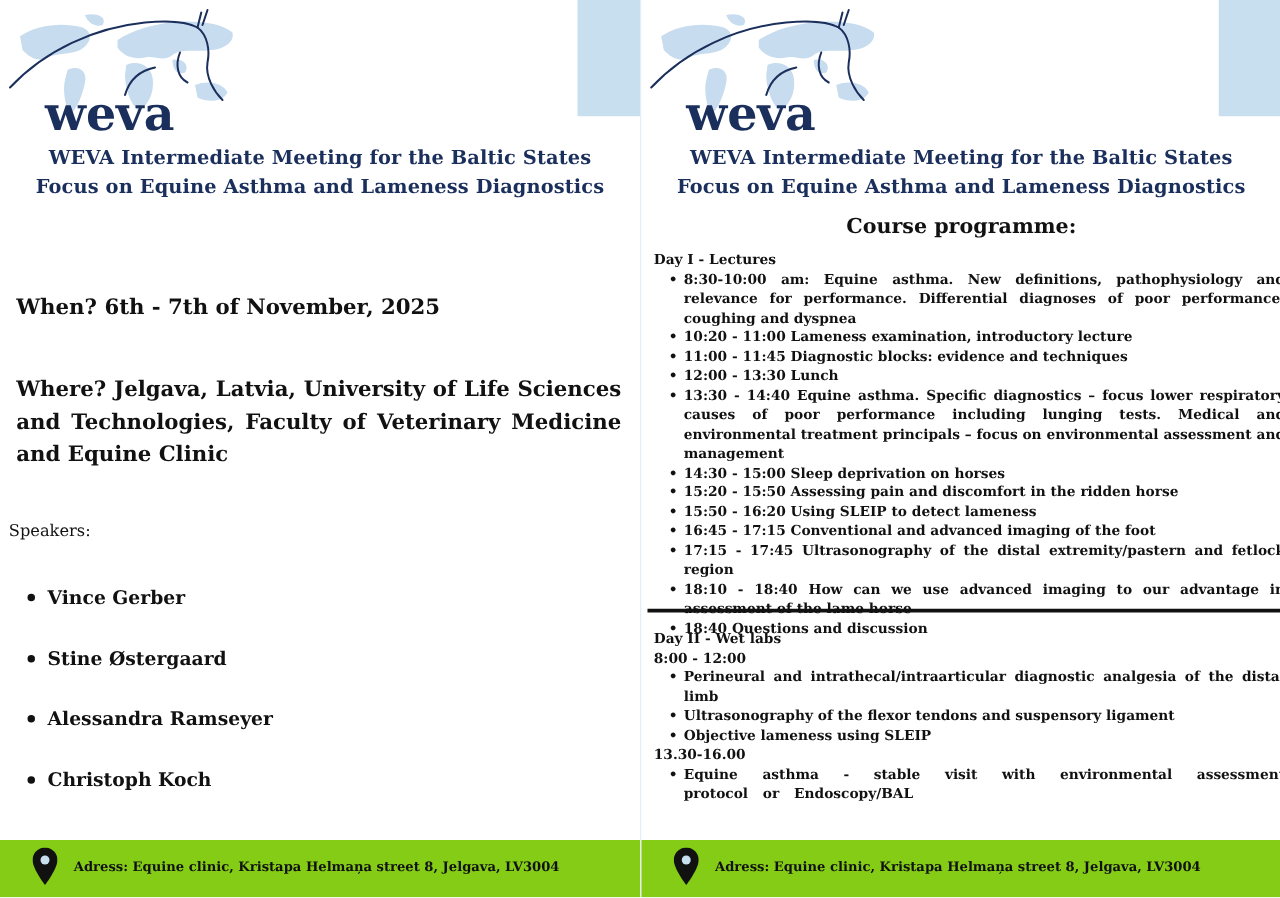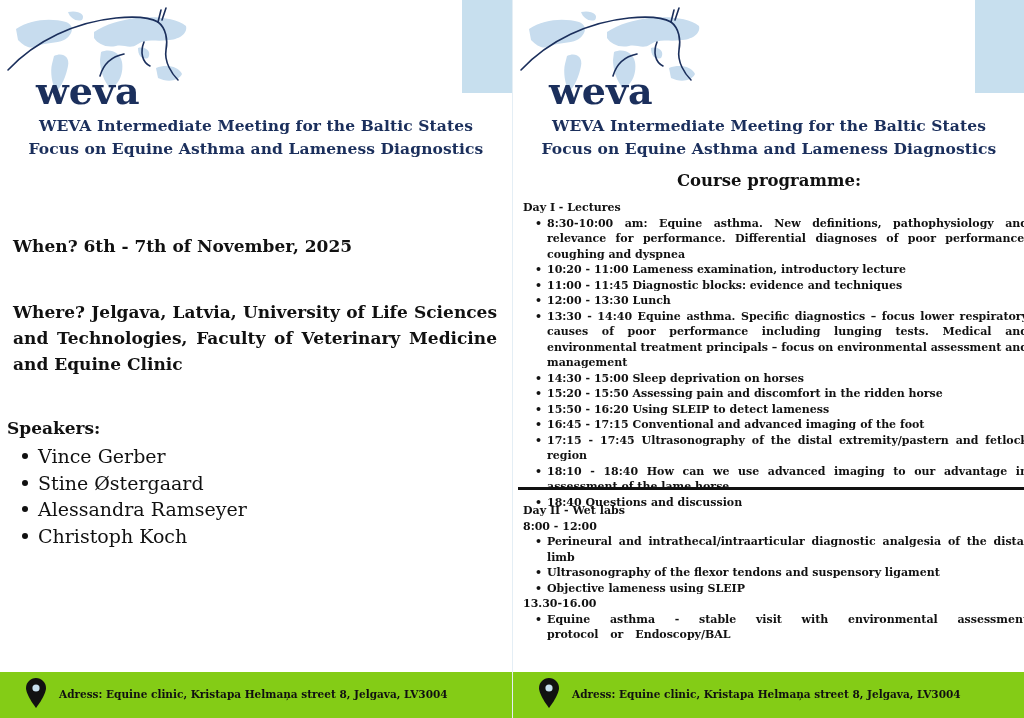--- a/index.html
+++ b/index.html
@@ -19,23 +19,23 @@
 
   .headline { position: absolute; left: 0; width: 512px; text-align: center; font-weight: bold;
               color: #1b2f5c; font-size: 15.5px; letter-spacing: 0.1px; }
   .headline.l1 { top: 116px; }
   .headline.l2 { top: 139px; }
 
   
   .when { position: absolute; left: 13px; top: 236px; font-size: 17px; font-weight: bold; }
   .where { position: absolute; left: 13px; top: 299px; width: 484px; font-size: 17px; font-weight: bold;
            text-align: justify; line-height: 26px; }
-  .speakers-title { position: absolute; left: 7px; top: 418px; font-size: 17px; font-weight: bold; }
+  .speakers-title { position: absolute; left: 7px; top: 418px; font-size: 13px; font-weight: normal; }
   .speakers { position: absolute; left: 22px; top: 443px; list-style: none; }
-  .speakers li { font-size: 19px; font-weight: normal; height: 26.5px; line-height: 22px; display: flex; align-items: center; }
+  .speakers li { font-size: 15px; font-weight: bold; height: 26.5px; line-height: 22px; display: flex; align-items: center; margin-top: 22px; }
   .speakers li .dot { width: 6px; height: 6px; border-radius: 50%; background: #111; margin-right: 10px; flex: none; }
 
   
   .course-title { position: absolute; left: 0; width: 512px; top: 171px; text-align: center; font-weight: bold; font-size: 16.5px; }
   .prog { position: absolute; left: 10px; width: 505px; font-size: 11px; font-weight: bold; line-height: 15.5px; }
   .day-title { }
   .prog ul { list-style: none; padding-left: 12px; }
   .prog li { position: relative; padding-left: 12px; text-align: justify; padding-right: 0; }
   .prog li::before { content: "\2022"; position: absolute; left: 0; top: 0; }
   .day1 { top: 200px; }

